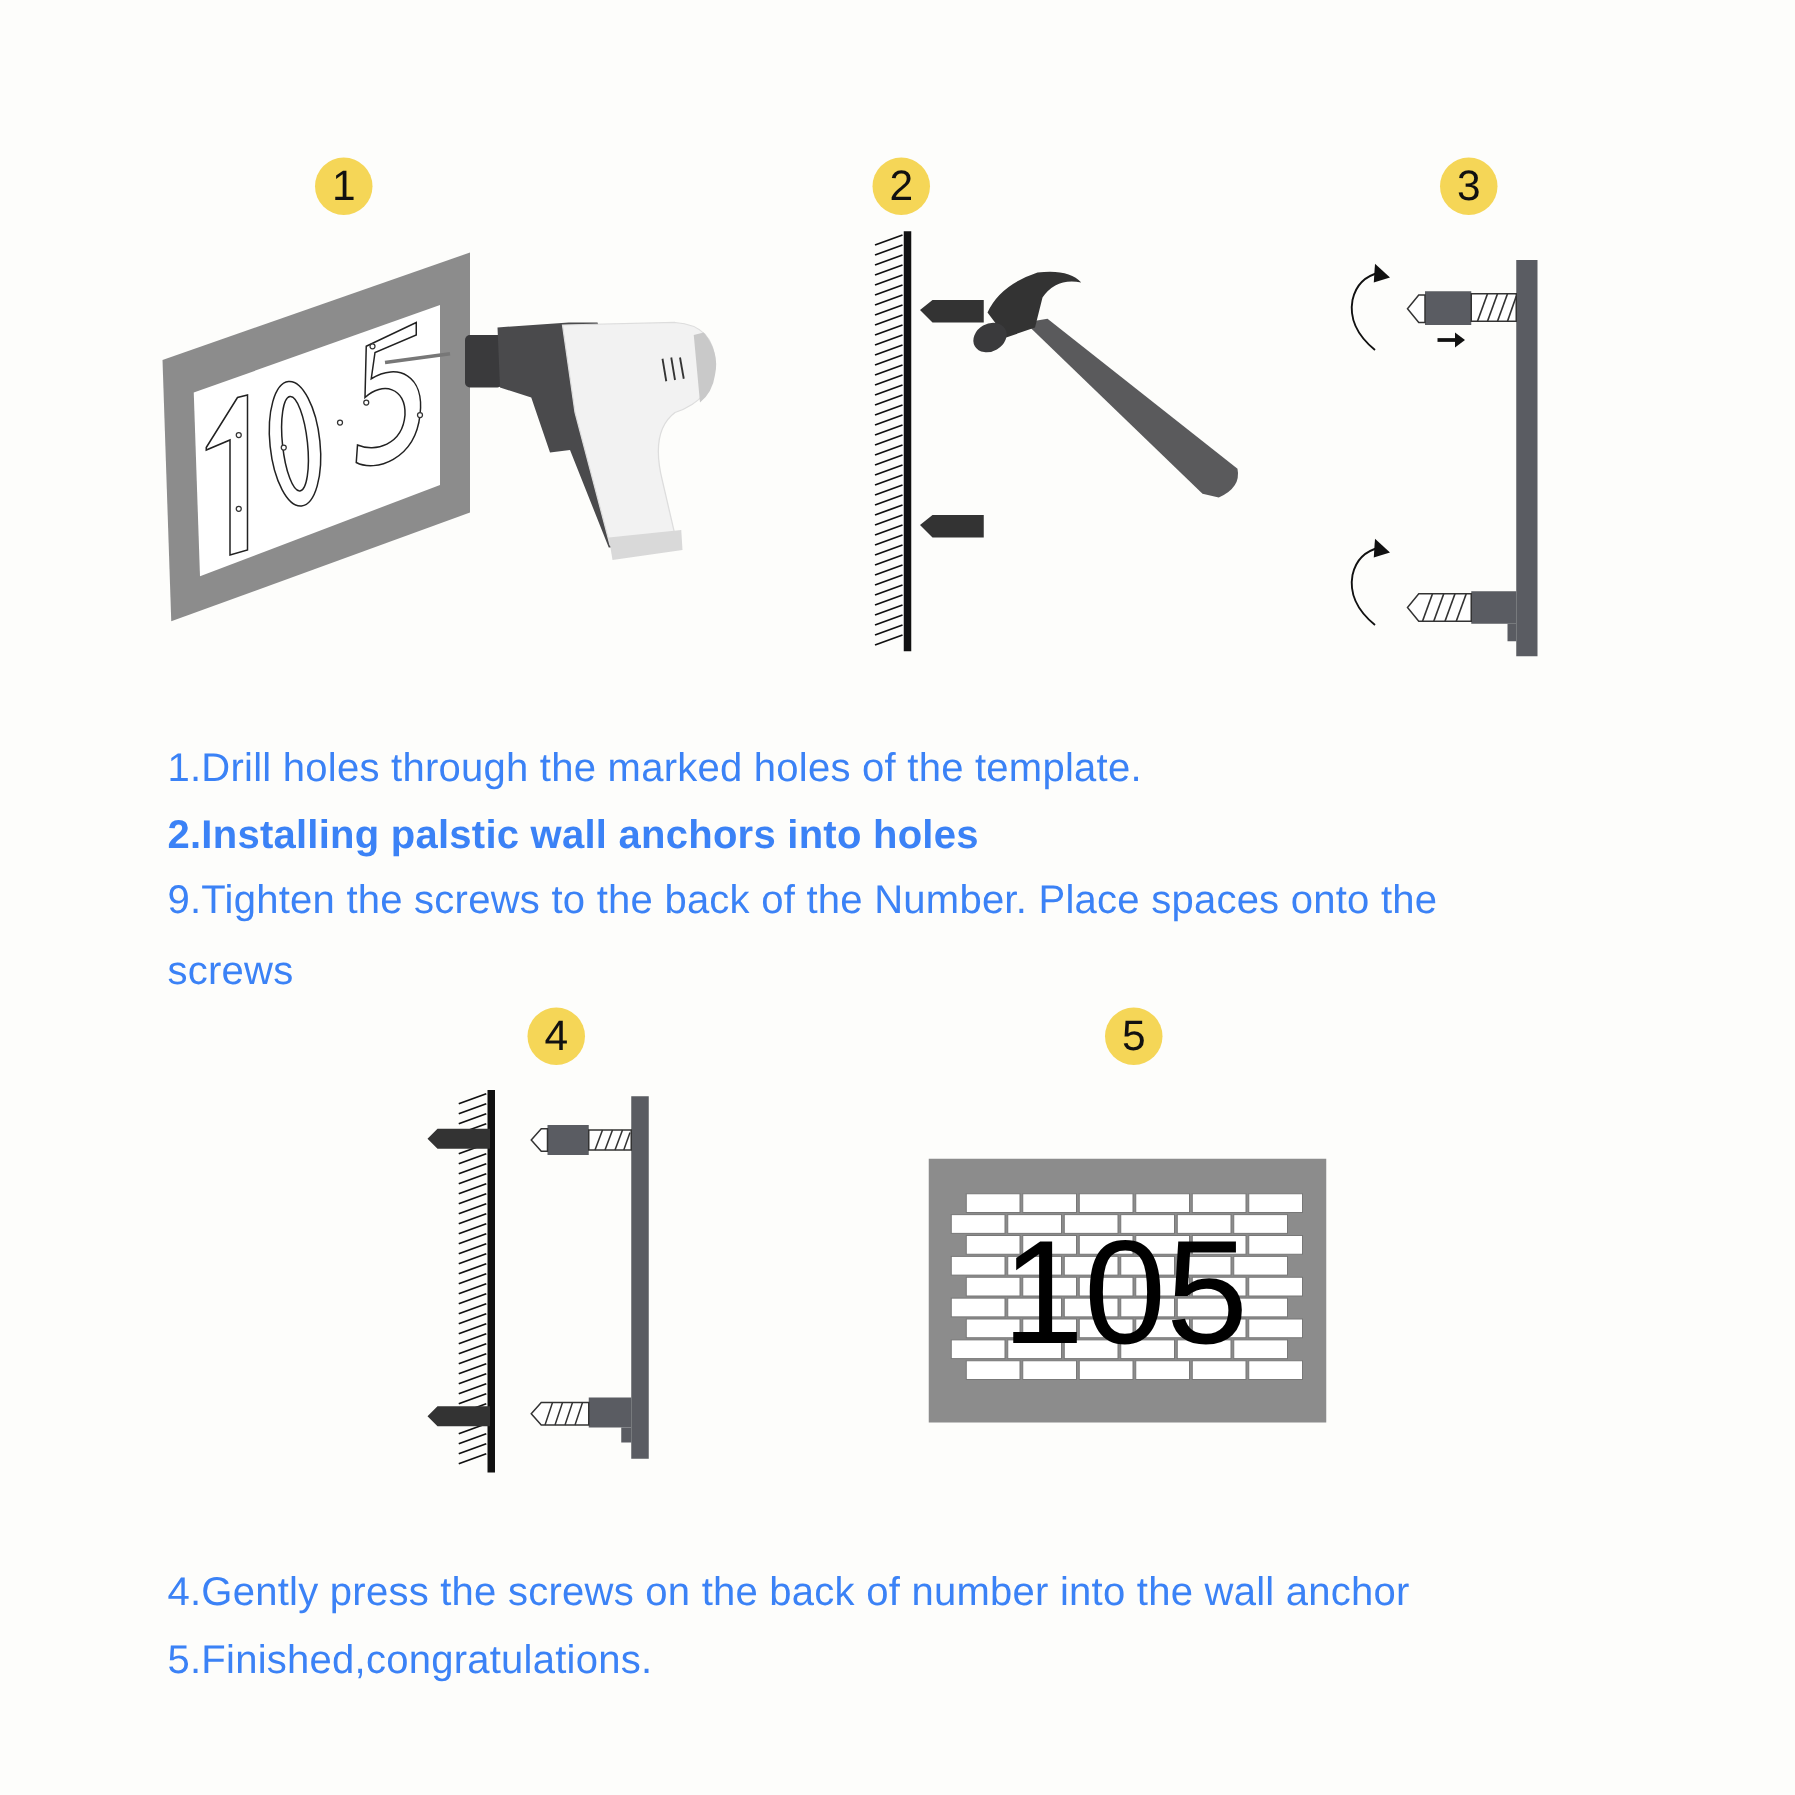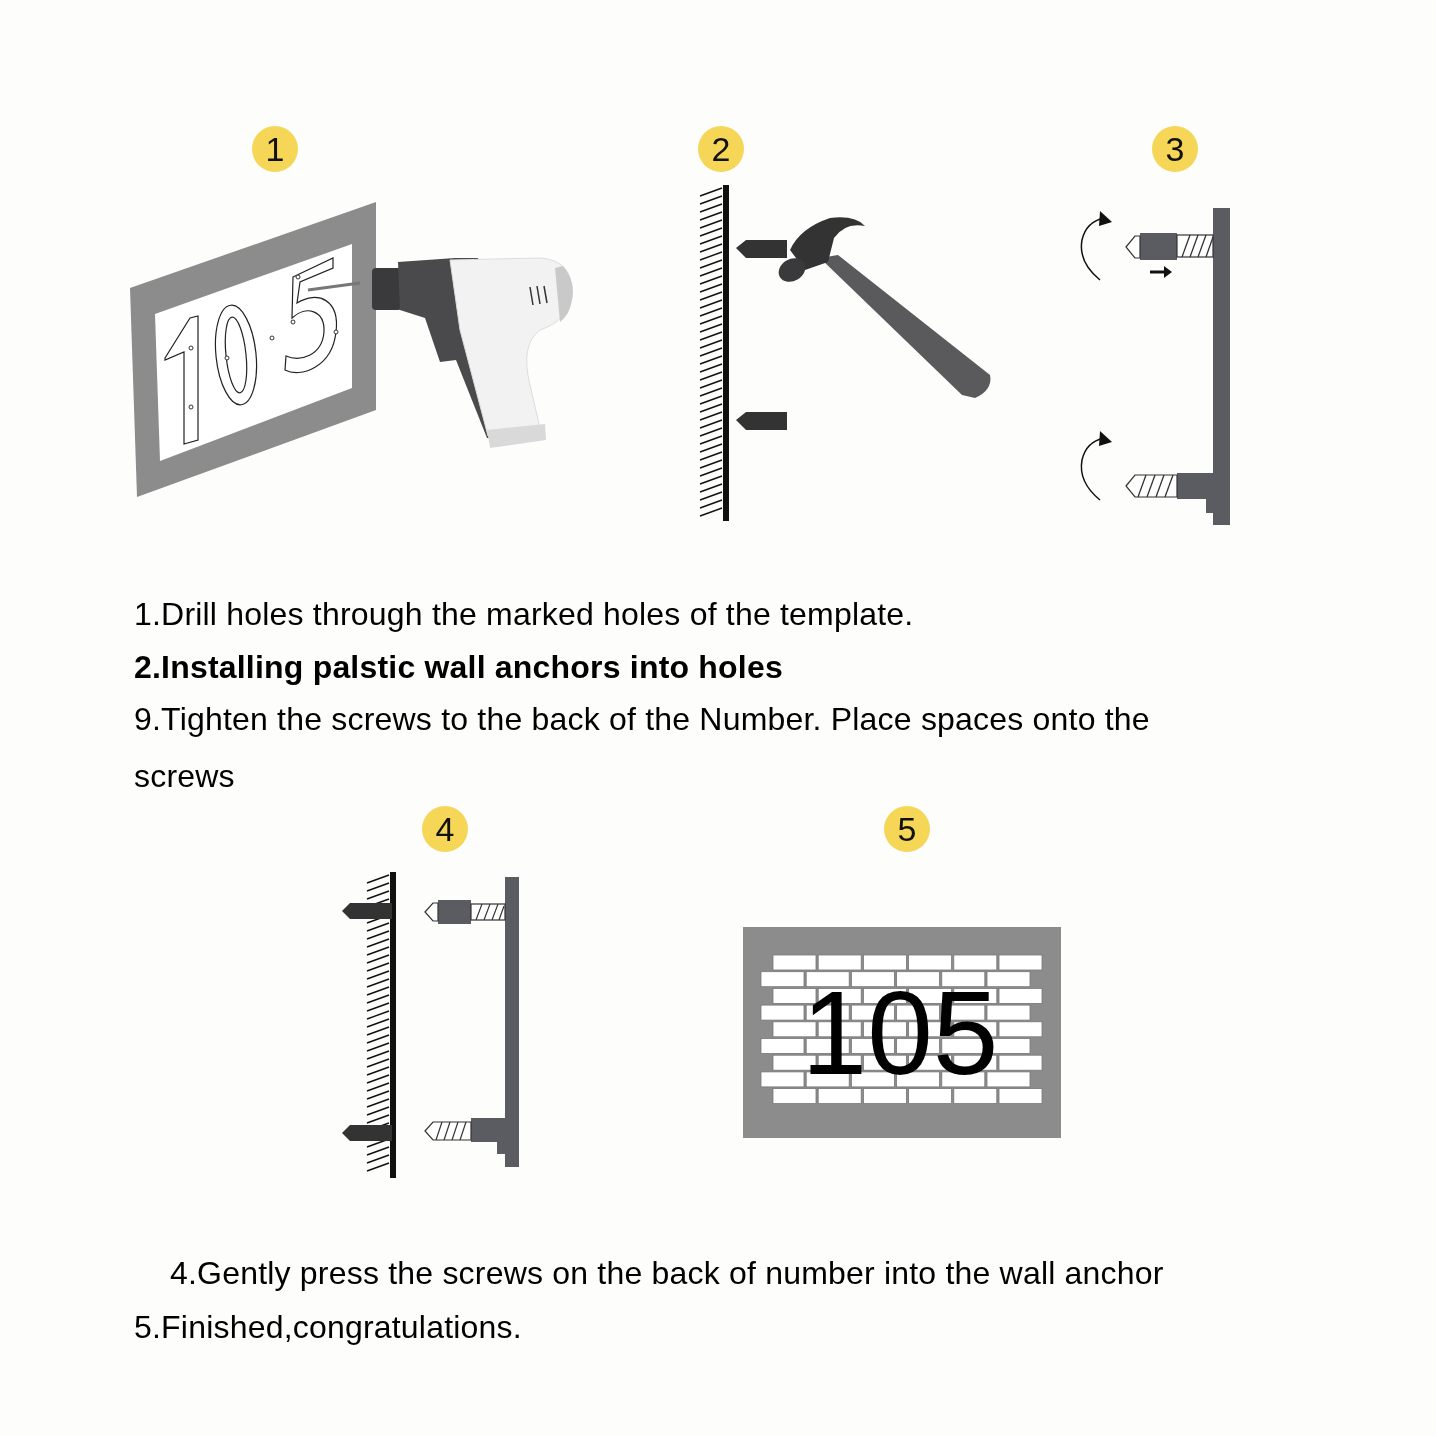--- a/index.html
+++ b/index.html
@@ -1,18 +1,18 @@
 <!DOCTYPE html>
 <html><head>
 <meta charset="utf-8">
 <style>
   html, body { margin:0; padding:0; }
   body { width:1436px; height:1436px; background:#fdfdfb; position:relative; overflow:hidden; font-family:"Liberation Sans", sans-serif; color:#111; }
   .badge { position:absolute; width:46px; height:46px; border-radius:50%; background:#f5d657; display:flex; align-items:center; justify-content:center; font-size:34px; color:#111; font-family:"Liberation Sans", sans-serif; }
-  .step-text { position:absolute; left:134px; font-size:32px; line-height:44px; color:#000000; white-space:nowrap; letter-spacing:0.2px; }
+  .step-text { position:absolute; left:134px; font-size:32px; line-height:44px; color:#3b82f6; white-space:nowrap; letter-spacing:0.2px; }
   svg { position:absolute; overflow:visible; }
 </style>
 </head>
 <body>
 
 <div class="badge" style="left:252px;top:126px;">1</div>
 <div class="badge" style="left:698px;top:126px;">2</div>
 <div class="badge" style="left:1152px;top:126px;">3</div>
 <div class="badge" style="left:422px;top:806px;">4</div>
 <div class="badge" style="left:884px;top:806px;">5</div>
@@ -279,14 +279,14 @@
       <rect x="773" y="1088.6" width="43" height="15"></rect>
       <rect x="818.2" y="1088.6" width="43" height="15"></rect>
       <rect x="863.4" y="1088.6" width="43" height="15"></rect>
       <rect x="908.6" y="1088.6" width="43" height="15"></rect>
       <rect x="953.8" y="1088.6" width="43" height="15"></rect>
       <rect x="999" y="1088.6" width="43" height="15"></rect>
     </g>
   <text x="900" y="1074" text-anchor="middle" font-family="Liberation Sans, sans-serif" font-size="118" fill="#000">105</text>
 </svg>
 
-<div class="step-text" style="top:1251px;margin-left:36px;">4.Gently press the screws on the back of number into the wall anchor</div>
+<div class="step-text" style="top:1251px;">4.Gently press the screws on the back of number into the wall anchor</div>
 <div class="step-text" style="top:1305px;">5.Finished,congratulations.</div>
 
 </body></html>

